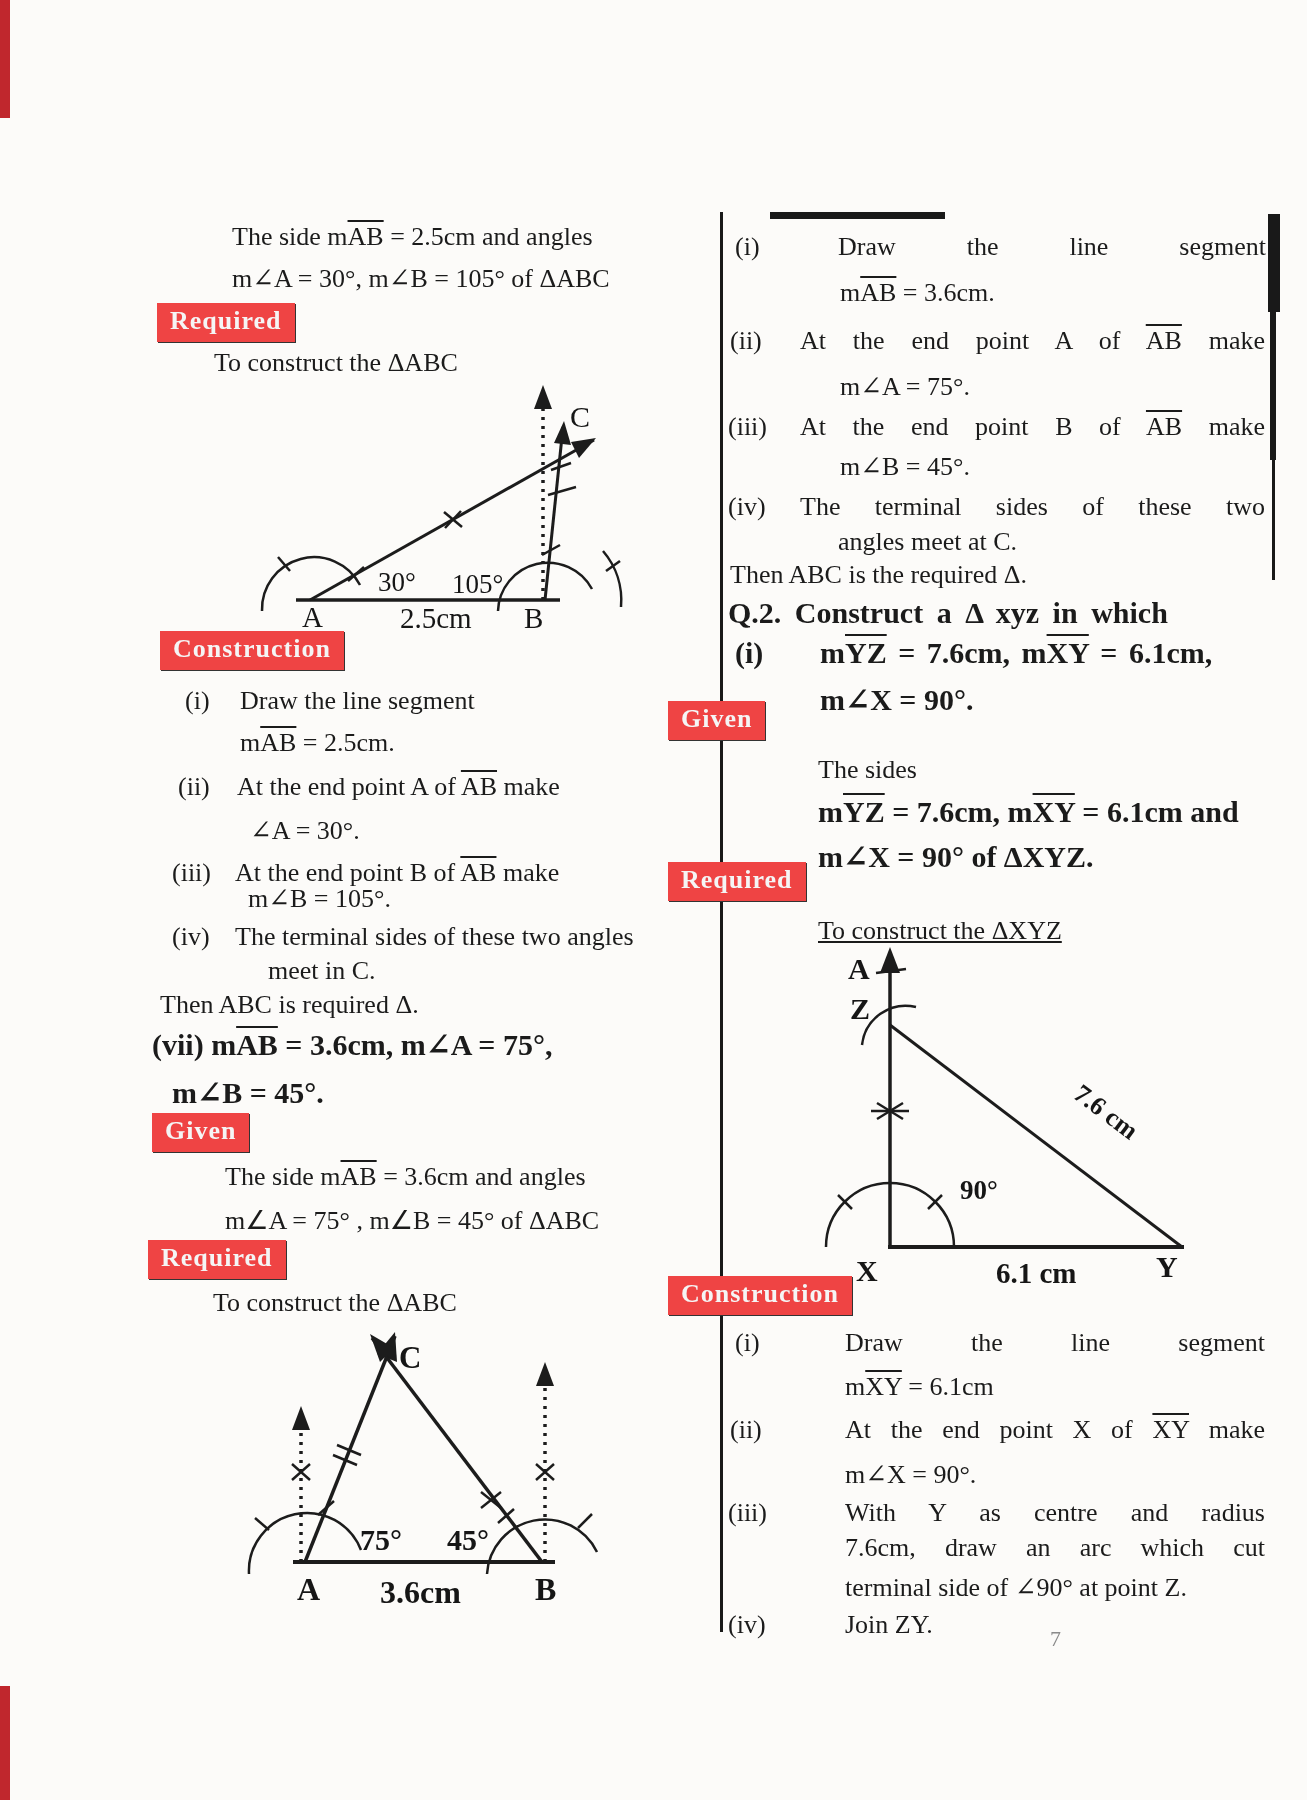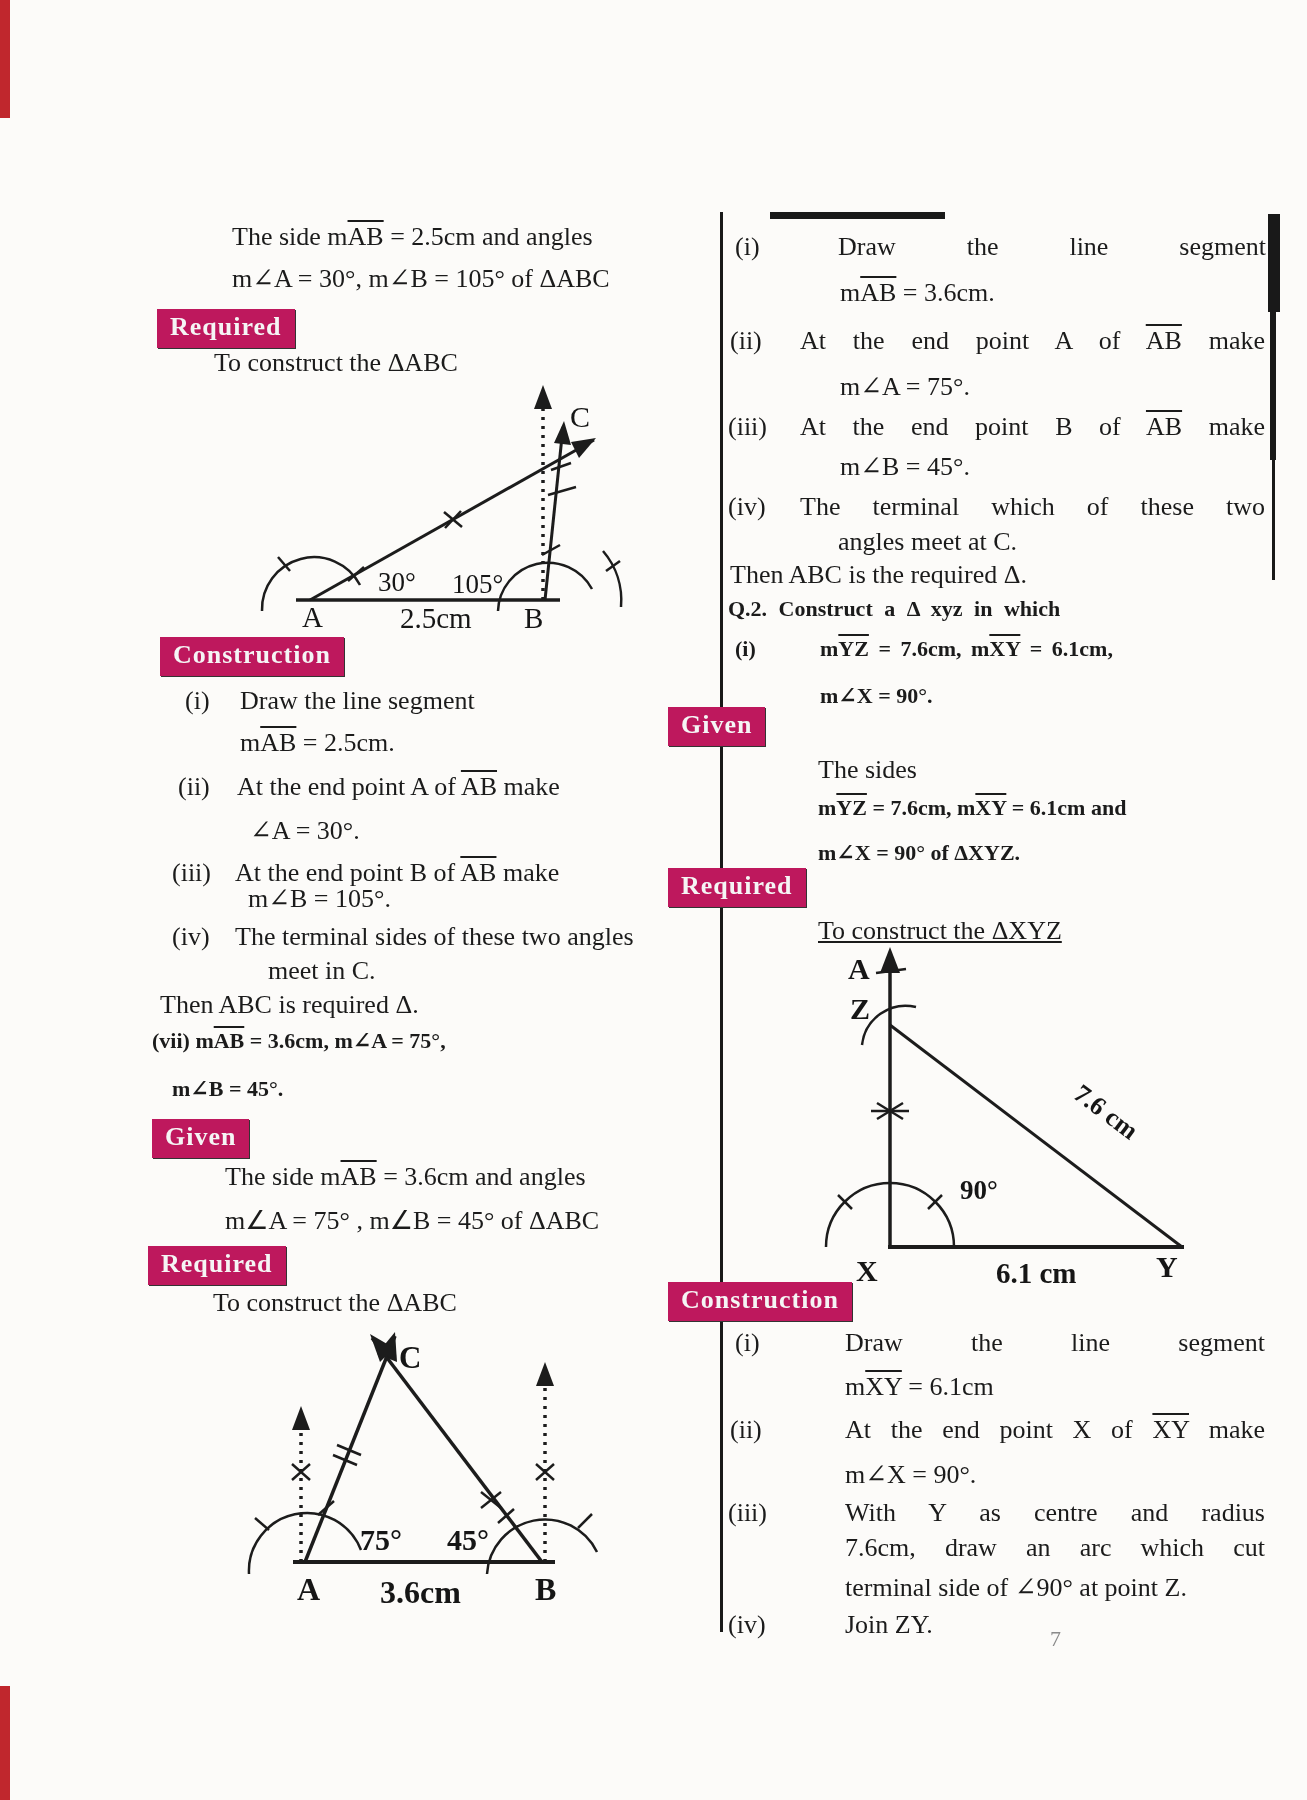--- a/index.html
+++ b/index.html
@@ -2,27 +2,26 @@
 <html><head>
 <meta charset="utf-8">
 <style>
   html,body{margin:0;padding:0;background:#e8e8e8;}
   .page{
     position:relative;width:1307px;height:1800px;margin:0 auto;
     background:#fcfbf9;color:#1b1b1b;overflow:hidden;
     font-family:"Liberation Serif","DejaVu Serif",serif;
   }
   .t{position:absolute;font-size:26px;line-height:1.15;white-space:nowrap;}
-  .b{font-weight:700;font-size:22px;}
+  .b{font-weight:700;font-size:30px;}
   .just{white-space:normal;text-align:justify;text-align-last:justify;}
   .hdr{
-    position:absolute;background:#be185d;color:#f5f5f5;font-weight:700;
+    position:absolute;background:#ef4444;color:#f5f5f5;font-weight:700;
     font-size:26px;padding:3px 13px 6px;letter-spacing:1px;white-space:nowrap;
     box-shadow:1px 1px 0 #333;
-    margin-top:6px;
   }
   .ovl{text-decoration:overline;text-decoration-thickness:2px;}
   .redbar{position:absolute;left:0;width:10px;background:#c0272d;}
   .divider{position:absolute;background:#191919;}
   .gray{color:#8a8a8a;}
   svg{position:absolute;overflow:visible;}
   svg line, svg path{stroke:#1c1c1c;fill:none;}
   svg text{fill:#161616;}
   .dia-label{font-family:"Liberation Serif","DejaVu Serif",serif;}
 </style>
@@ -167,21 +166,21 @@
 
   <div class="t" style="left:730px;top:326px;">(ii)</div>
   <div class="t just" style="left:800px;top:326px;width:465px;">At the end point A of <span class="ovl">AB</span> make</div>
   <div class="t" style="left:840px;top:372px;">m∠A = 75°.</div>
 
   <div class="t" style="left:728px;top:412px;">(iii)</div>
   <div class="t just" style="left:800px;top:412px;width:465px;">At the end point B of <span class="ovl">AB</span> make</div>
   <div class="t" style="left:840px;top:452px;">m∠B = 45°.</div>
 
   <div class="t" style="left:728px;top:492px;">(iv)</div>
-  <div class="t just" style="left:800px;top:492px;width:465px;">The terminal which of these two</div>
+  <div class="t just" style="left:800px;top:492px;width:465px;">The terminal sides of these two</div>
   <div class="t" style="left:838px;top:527px;">angles meet at C.</div>
 
   <div class="t" style="left:730px;top:560px;">Then ABC is the required Δ.</div>
 
   <div class="t b" style="left:728px;top:596px;word-spacing:6px;">Q.2. Construct a Δ xyz in which</div>
   <div class="t b" style="left:735px;top:636px;">(i)</div>
   <div class="t b" style="left:820px;top:636px;word-spacing:4px;">m<span class="ovl">YZ</span> = 7.6cm, m<span class="ovl">XY</span> = 6.1cm,</div>
   <div class="t b" style="left:820px;top:683px;">m∠X = 90°.</div>
 
   <div class="hdr" style="left:668px;top:701px;">Given</div>

